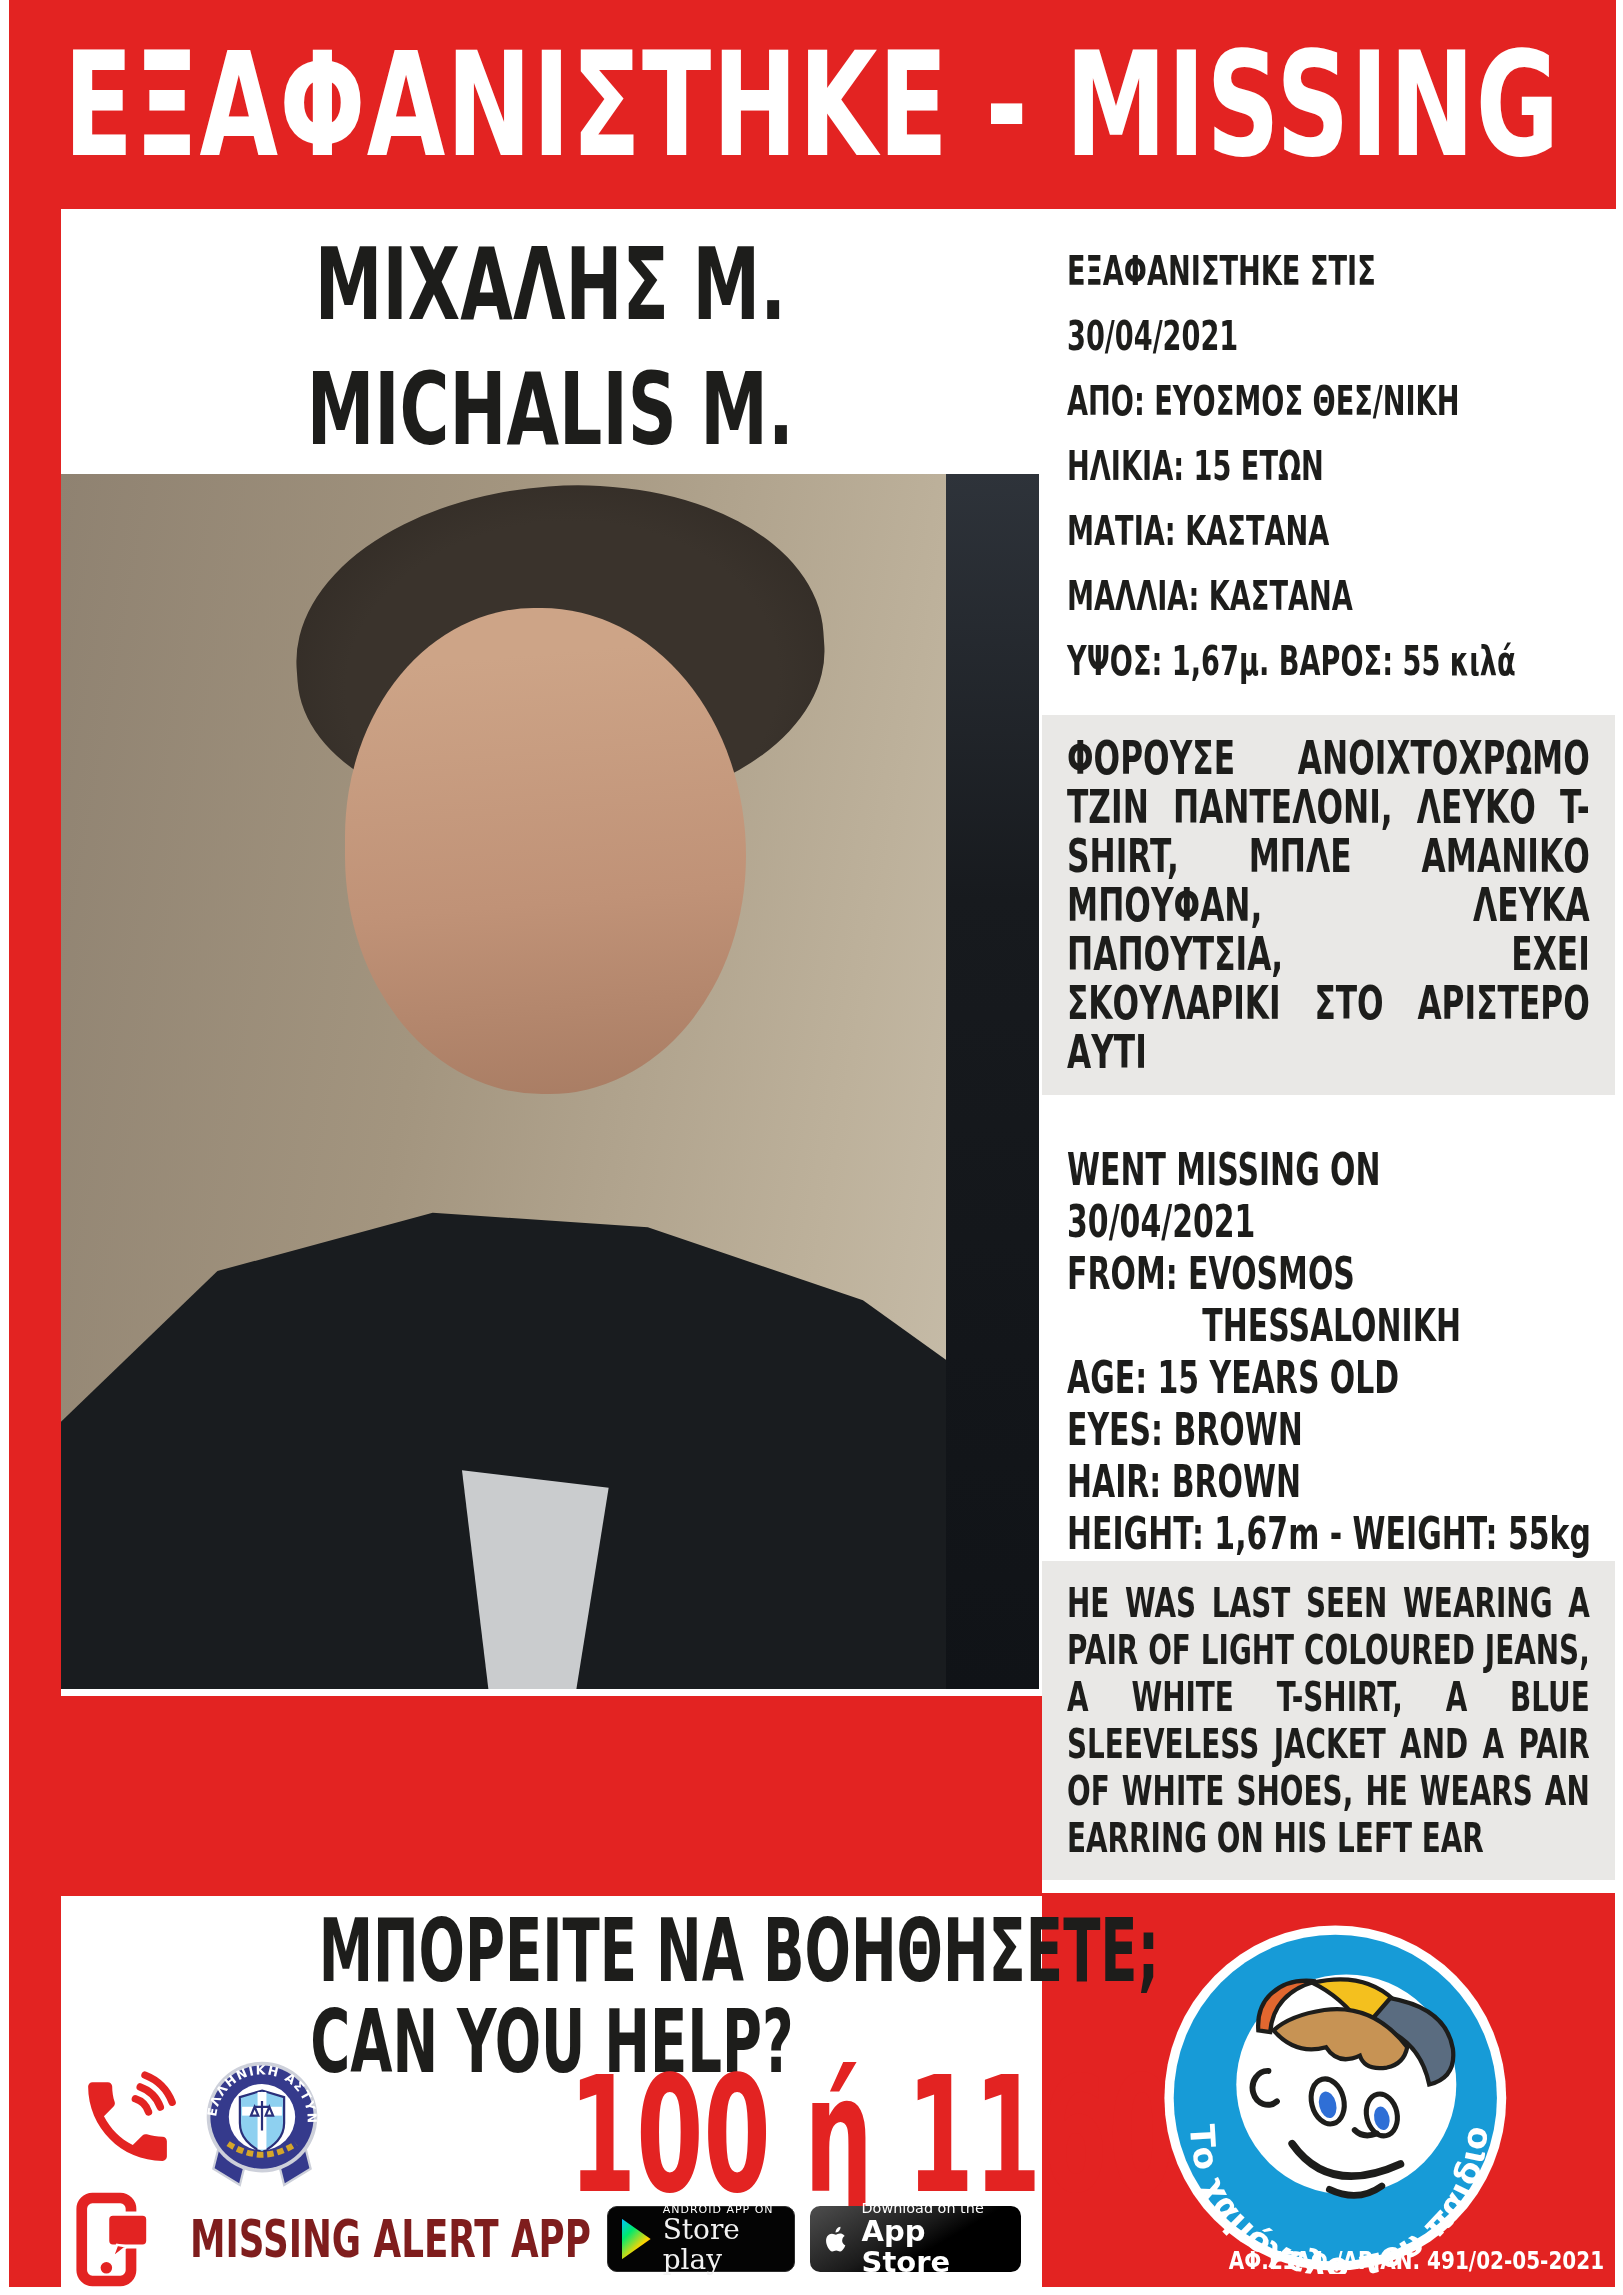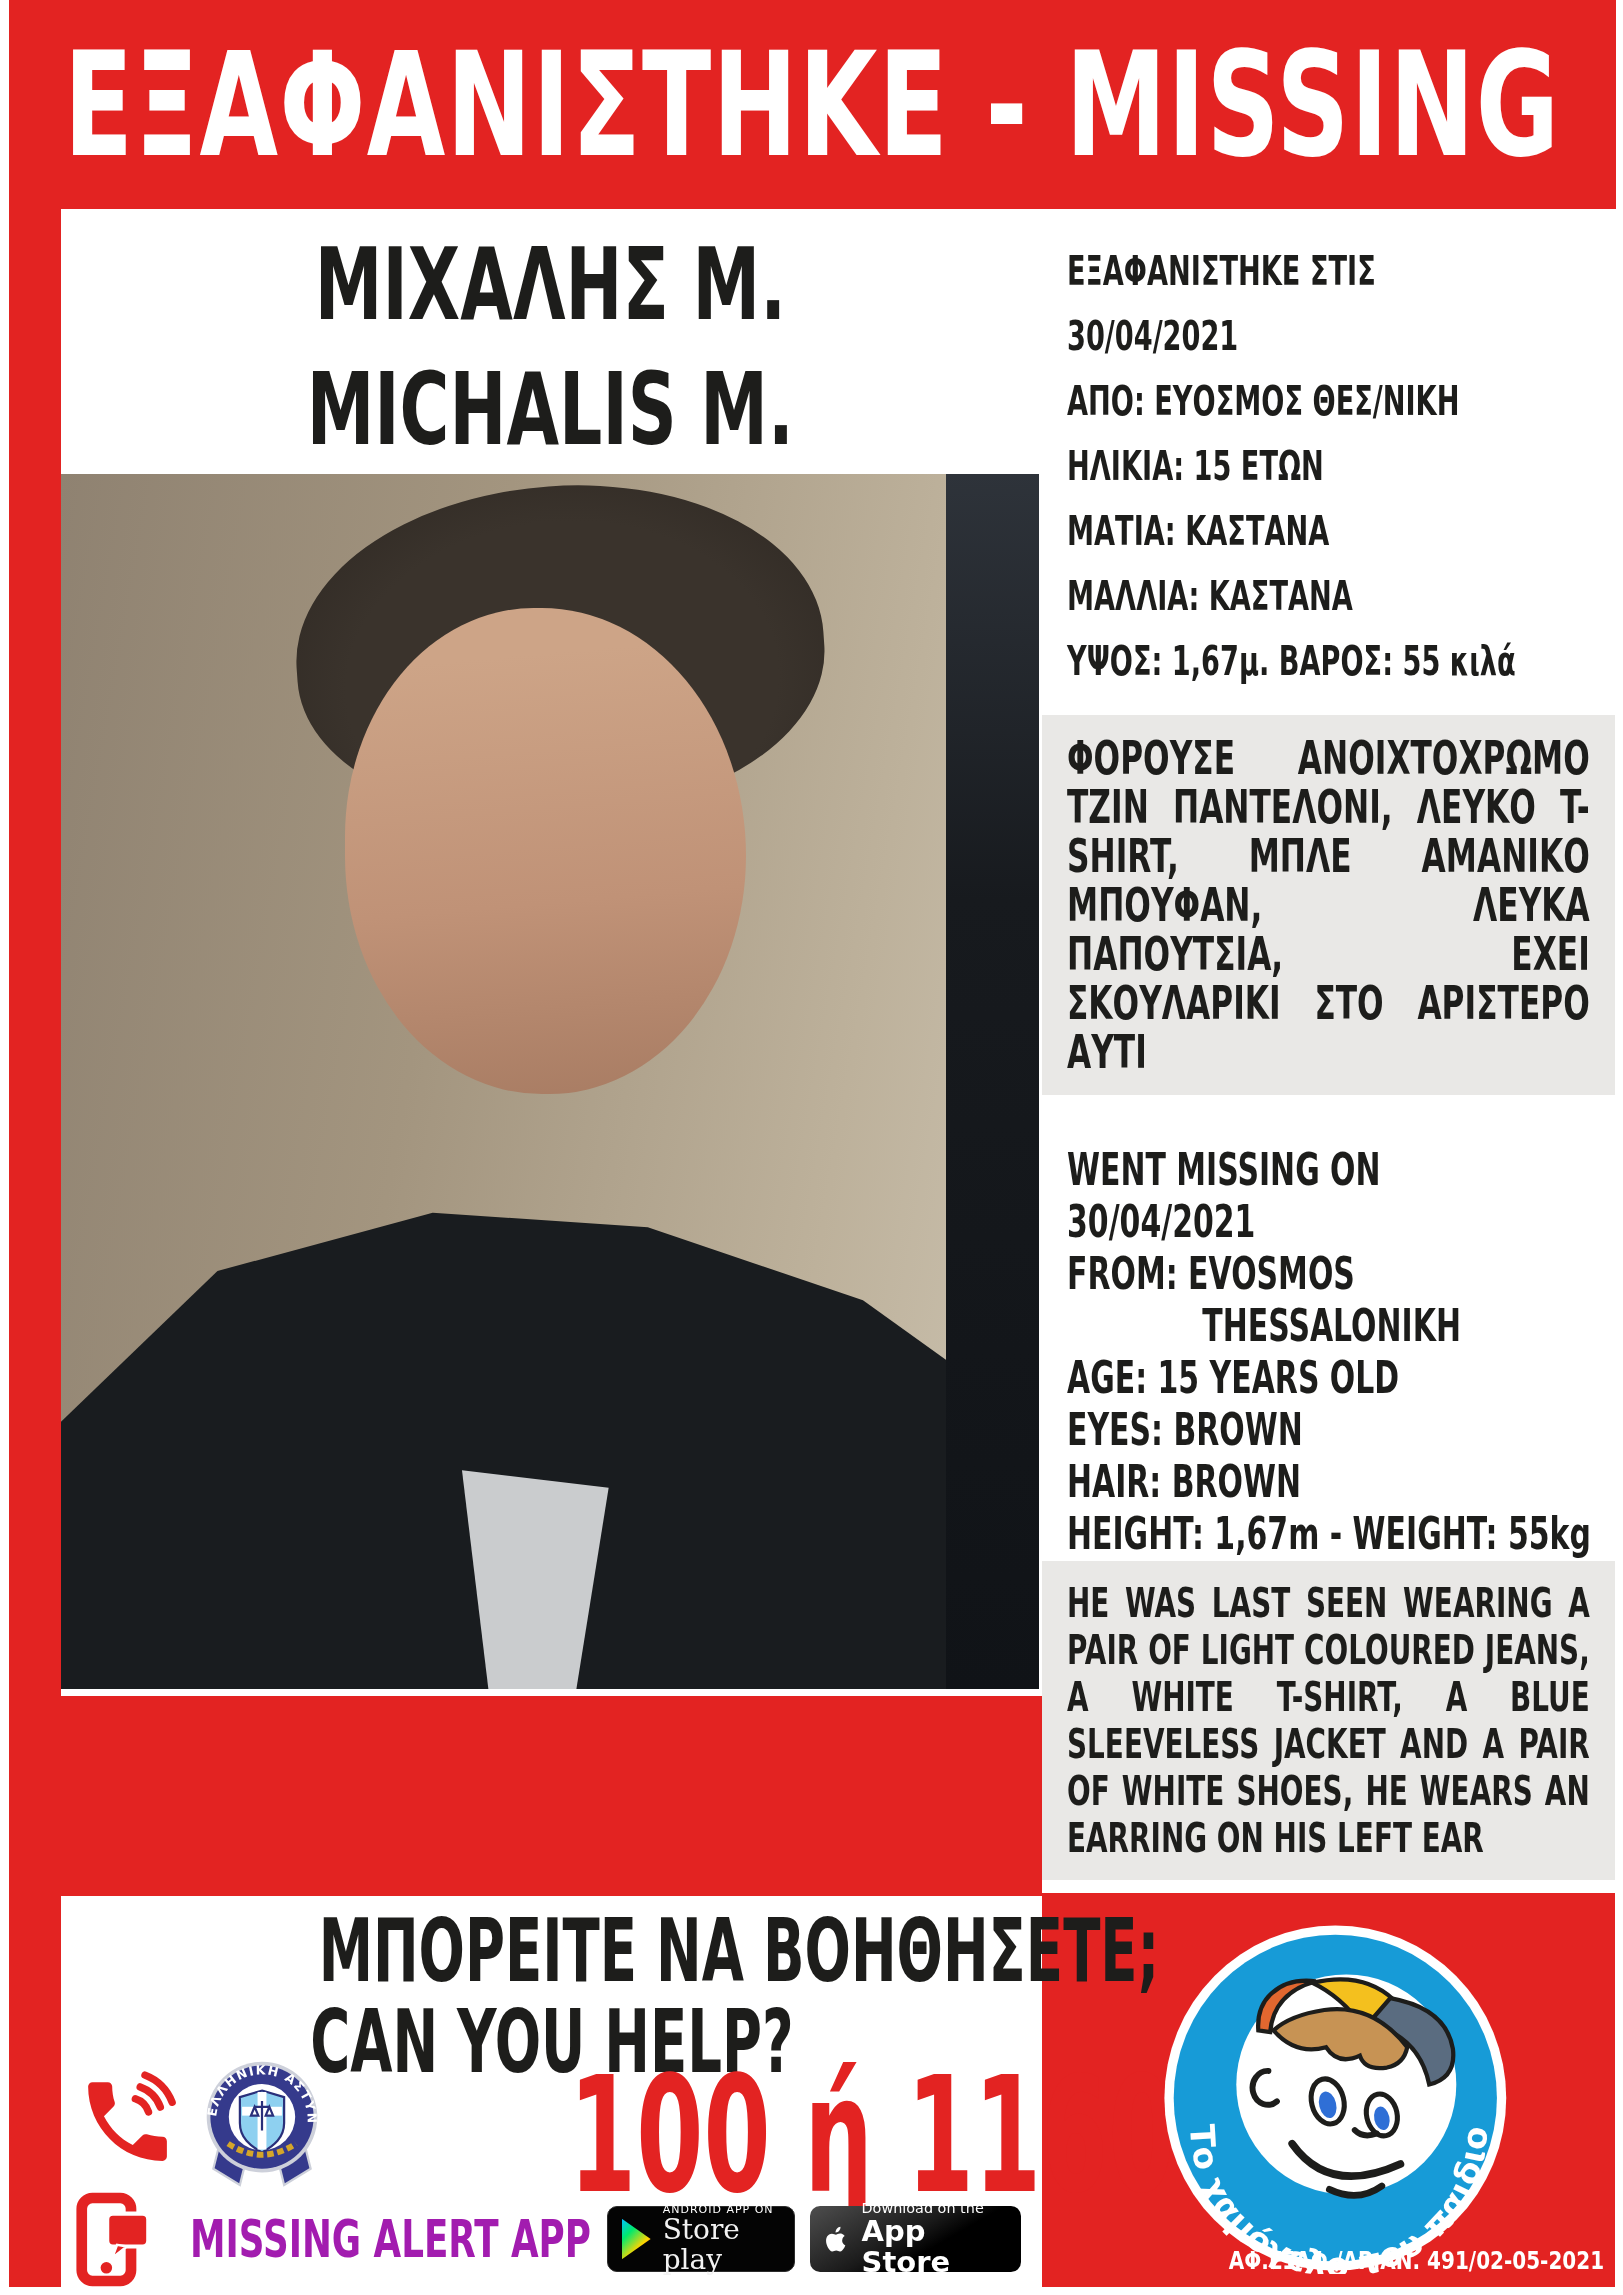--- a/index.html
+++ b/index.html
@@ -47,21 +47,21 @@
   .ph-tee{position:absolute;left:41%;bottom:0;width:15%;height:18%;background:#caccce;
           clip-path:polygon(0 0,100% 8%,78% 100%,18% 100%);}
   
   .help{left:61px;top:1896px;width:981px;height:391px;background:#ffffff;}
   .help-q{position:absolute;left:0;width:100%;text-align:center;color:#1d1d1b;font-weight:bold;
           font-size:88px;line-height:91px;}
   .q-gr{top:8.5px;} .q-en{top:100px;}
   .phone-number{position:absolute;left:261px;top:169px;width:721px;height:140px;display:flex;
                 align-items:center;justify-content:flex-start;color:#e32322;font-weight:bold;font-size:161px;}
   .app-label{position:absolute;left:129px;top:311px;height:64px;display:flex;align-items:center;
-             color:#a21caf;font-weight:bold;font-size:51px;}
+             color:#7f1d1d;font-weight:bold;font-size:51px;}
   
   .badge{position:absolute;height:66px;border-radius:10px;background:#040404;display:flex;align-items:center;
          padding:0 13.5px;box-sizing:border-box;gap:12px;color:#fff;}
   .badge.gp{left:546px;top:310px;width:188px;border:0.8px solid #2c2c2c;}
   .badge.as{left:749px;top:310px;width:211px;background:linear-gradient(150deg,#4e4e4e 0%,#1a1a1a 45%,#000 60%);}
   .badge-col{display:flex;flex-direction:column;justify-content:center;line-height:1.05;}
   .badge-top{font-size:11px;letter-spacing:1px;}
   .badge-top.as-top{font-size:14.4px;letter-spacing:0;}
   .badge-main-gp{font-size:28px;font-family:"DejaVu Serif","Liberation Serif",serif;color:#f2f2f2;}
   .badge-main-as{font-size:29px;font-weight:bold;}

